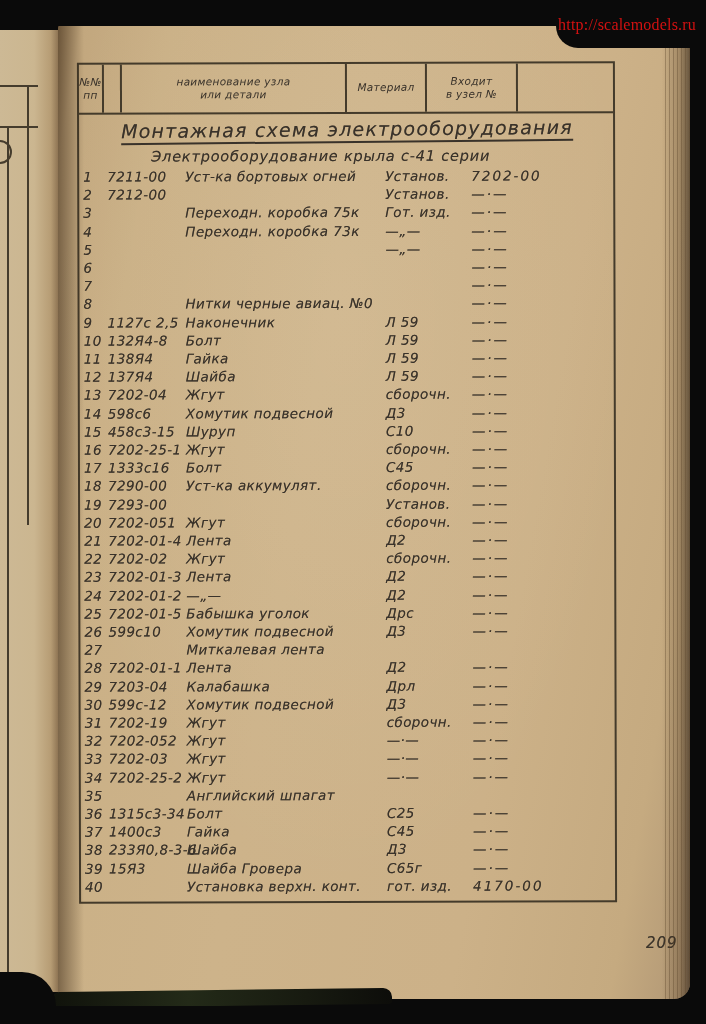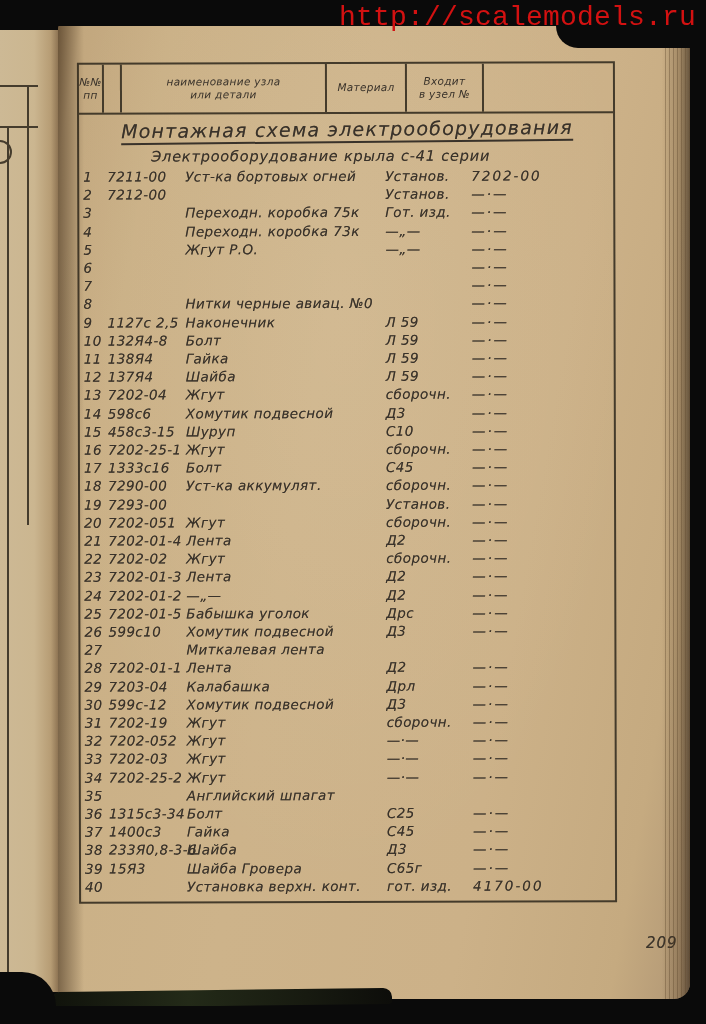--- a/index.html
+++ b/index.html
@@ -36,34 +36,34 @@
   .top-bar{left:0;top:0;width:706px;height:26px;}
   .top-right-blk{left:556px;top:0;width:150px;height:48px;border-radius:0 0 0 22px;}
   .right-col{left:690px;top:0;width:16px;height:1024px;}
   .bottom-bar{left:0;top:1006px;width:706px;height:18px;}
   .bottom-left-blk{left:0;top:972px;width:56px;height:52px;border-radius:0 34px 0 0;}
   .book-edge{position:absolute;left:52px;top:990px;width:340px;height:16px;
     background:linear-gradient(90deg,#10120b,#232a18 40%,#171a10 75%,#0d0d0a);
     border-radius:8px 10px 4px 10px;transform:rotate(-0.7deg);}
 
   
-  .url{position:absolute;top:2px;right:10px;font-family:Liberation Mono, monospace;
-    font-size:28px;font-weight:500;color:#d31111;letter-spacing:.2px;}
+  .url{position:absolute;top:16px;right:10px;font-family:Liberation Serif, serif;
+    font-size:16px;font-weight:500;color:#d31111;letter-spacing:.2px;}
 
   
   .tbl{position:absolute;left:78px;top:62px;width:538px;height:841px;
     border:2px solid #443b2b;box-sizing:border-box;transform:rotate(-0.15deg);}
   .thead{display:flex;height:50px;border-bottom:2px solid #443b2b;box-sizing:border-box;}
   .th{box-sizing:border-box;border-right:2px solid #443b2b;
     font-style:italic;font-size:10.5px;line-height:1.25;color:#39322a;
     display:flex;align-items:center;justify-content:center;text-align:center;
     white-space:pre-line;letter-spacing:.3px;}
   .th:last-child{border-right:none;}
-  .w-num{width:25px}.w-part{width:64px}.w-gap{width:18px}.w-name{width:205px}
-  .w-mat{width:80px}.w-ent{width:77px}.w-end{width:71px;flex:1}
+  .w-num{width:25px}.w-part{width:64px}.w-gap{width:18px}.w-name{width:225px}
+  .w-mat{width:80px}.w-ent{width:91px}.w-end{width:71px;flex:1}
 
   .hand{font-style:italic;color:#39322a;letter-spacing:.4px;
     text-shadow:0 0 .5px rgba(57,50,42,.6);}
 
   .title{position:absolute;left:42px;top:54px;font-size:19px;letter-spacing:1.2px;
     border-bottom:2px solid #39322a;padding-bottom:1px;transform:rotate(-0.4deg);
     white-space:nowrap;}
   .subtitle{position:absolute;left:72px;top:84px;font-size:14.5px;letter-spacing:.8px;
     white-space:nowrap;}
 
@@ -133,21 +133,20 @@
           <div class="prow hand" style="top: 158.6px;">
             <span class="c-n">4</span>
             <span class="c-part"></span>
             <span class="c-name">Переходн. коробка 73к</span>
             <span class="c-mat">—„—</span>
             <span class="c-ent">—·—</span>
           </div>
           <div class="prow hand" style="top: 176.8px;">
             <span class="c-n">5</span>
             <span class="c-part"></span>
-            <span class="c-name">Жгут Р.О.</span>
             <span class="c-mat">—„—</span>
             <span class="c-ent">—·—</span>
           </div>
           <div class="prow hand" style="top: 195px;">
             <span class="c-n">6</span>
             <span class="c-part"></span>
             <span class="c-mat"></span>
             <span class="c-ent">—·—</span>
           </div>
           <div class="prow hand" style="top: 213.2px;">

